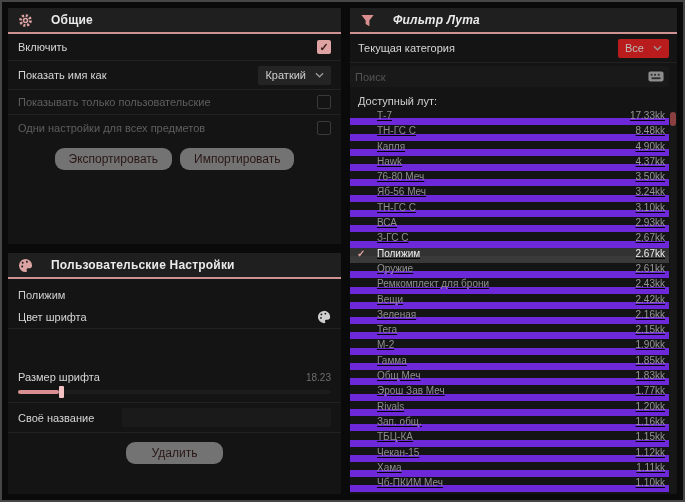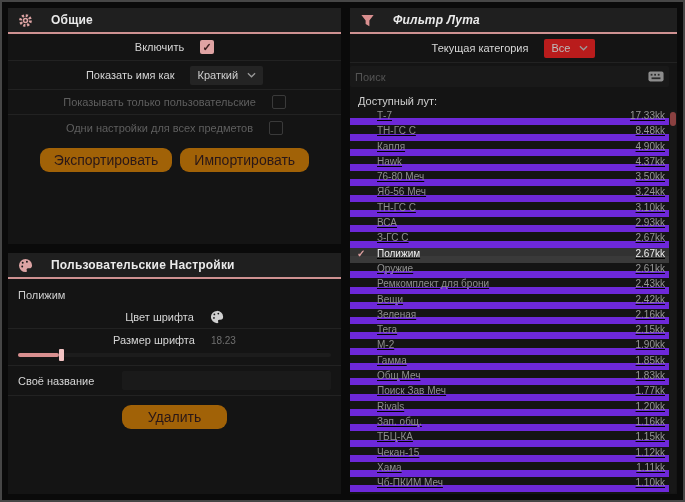--- a/index.html
+++ b/index.html
@@ -16,41 +16,41 @@
   .panel-custom { flex:1; }
   .panel-filter { flex:1; }
   .panel-header {
     height:26px; flex:0 0 26px; background:#1f1f1f;
     border-bottom:2px solid #cf9292;
     display:flex; align-items:center; gap:18px; padding:0 10px;
   }
   .panel-title { font-size:12px; font-weight:700; color:#eaeaea; letter-spacing:.2px; }
   .panel-title.italic { font-style:italic; }
   .row {
-    display:flex; align-items:center; justify-content:center;
+    display:flex; align-items:center; justify-content:space-between;
     padding:0 10px; height:27px; border-bottom:1px solid #222222;gap:16px;
   }
   .row.noline { border-bottom:none; }
   .label { font-size:11px; color:#d6d6d6; }
   .label.dim { color:#5f5f5f; }
   .checkbox {
     width:14px; height:14px; border-radius:2px; background:#dfa3a3;
     display:flex; align-items:center; justify-content:center;
     font-size:11px; color:#3a1e1e; font-weight:700; cursor:pointer;
   }
   .checkbox.empty { background:transparent; border:1px solid #3a3a3a; }
   .dropdown {
     background:#242424; border-radius:2px; height:19px; padding:0 7px;
     display:flex; align-items:center; gap:9px; cursor:pointer;
   }
   .dropdown .dd-text { font-size:11px; color:#cfcfcf; }
   .btn-row { display:flex; justify-content:center; gap:8px; padding:8px 0 0 0; }
   .pink-btn {
-    background:#a16207; color:#2a1717; border:none; border-radius:9px;
-    font-family:"Liberation Sans", sans-serif; font-size:14px;
+    background:#737373; color:#2a1717; border:none; border-radius:9px;
+    font-family:"Liberation Sans", sans-serif; font-size:12px;
     padding:4px 14px; cursor:pointer;
   }
   .section-label { padding:10px 10px 4px 10px; font-size:11px; color:#cfcfcf; }
   .slider-block { padding:2px 10px 8px 10px; border-bottom:1px solid #222222; }
   .slider-track { position:relative; width:100%; height:4px; background:#1c1c1c; border-radius:2px; }
   .slider-fill { position:absolute; left:0; top:0; height:4px; width:13%; background:#d98f8f; border-radius:2px; }
   .slider-handle { position:absolute; left:13%; top:-4px; width:5px; height:12px; background:#f2c2c2; border-radius:1px; cursor:pointer; }
   .value-dim { font-size:10px; color:#6f6f6f; }
   .name-input {
     flex:1; margin-left:12px; height:19px; background:#1a1a1a; border:none;
@@ -159,21 +159,21 @@
         <span class="icon">
           <svg viewBox="0 0 16 16" width="14" height="14">
             <path d="M8 1a7 7 0 1 0 .1 14c1.3 0 1.8-.9 1.2-1.9-.5-1 .1-2.1 1.3-2.1h1.2A3.3 3.3 0 0 0 15 7.6 7 7 0 0 0 8 1z" fill="#cfcfcf"></path>
             <circle cx="5" cy="5" r="1" fill="#141414"></circle>
               <circle cx="9.5" cy="4" r="1" fill="#141414"></circle>
               <circle cx="4.5" cy="9" r="1" fill="#141414"></circle>
           </svg>
         </span>
       </div>
 
-      <div class="row noline" style="height:22px;">
+      <div class="row noline" style="height:22px;margin-top:37px;">
         <span class="label">Размер шрифта</span>
         <span class="value-dim">18.23</span>
       </div>
       <div class="slider-block">
         <div class="slider-track">
           <div class="slider-fill"></div>
           <div class="slider-handle"></div>
         </div>
       </div>
 
@@ -331,21 +331,21 @@
   </div>
 
   <div class="loot-row">
     <span class="loot-check"></span>
     <span class="loot-name">Общ Меч</span>
     <span class="loot-value">1.83kk</span>
   </div>
 
   <div class="loot-row">
     <span class="loot-check"></span>
-    <span class="loot-name">Поиск Зав Меч</span>
+    <span class="loot-name">Эрош Зав Меч</span>
     <span class="loot-value">1.77kk</span>
   </div>
 
   <div class="loot-row">
     <span class="loot-check"></span>
     <span class="loot-name">Rivals</span>
     <span class="loot-value">1.20kk</span>
   </div>
 
   <div class="loot-row">

